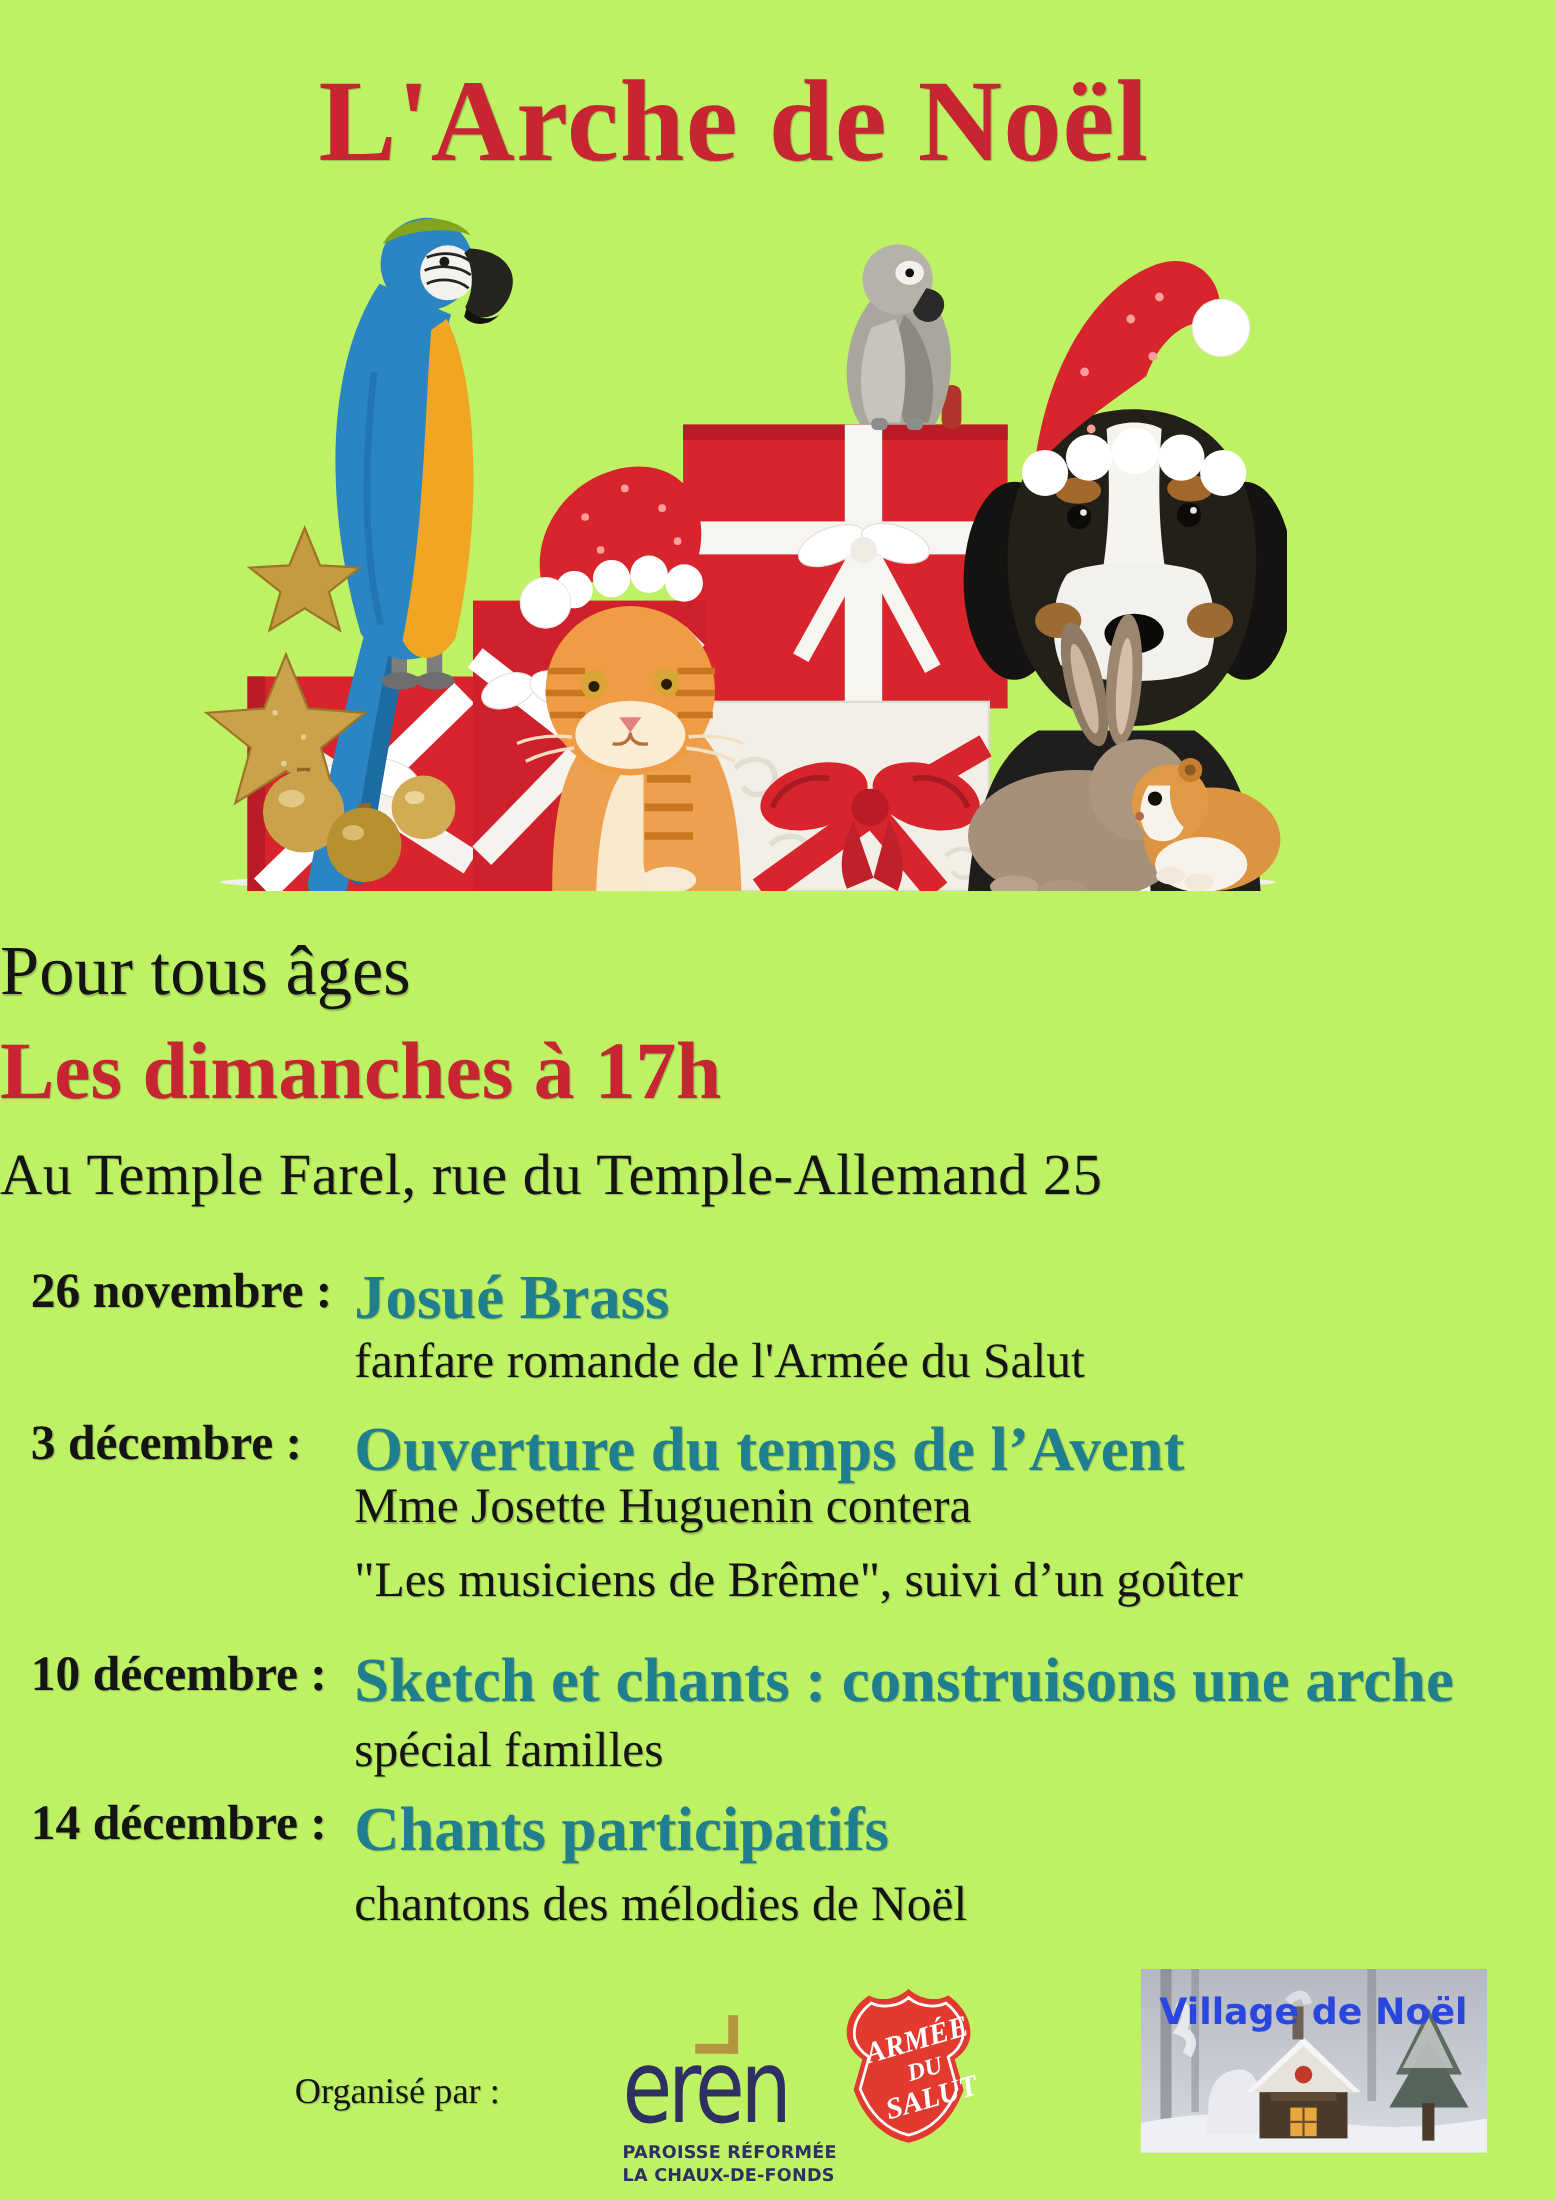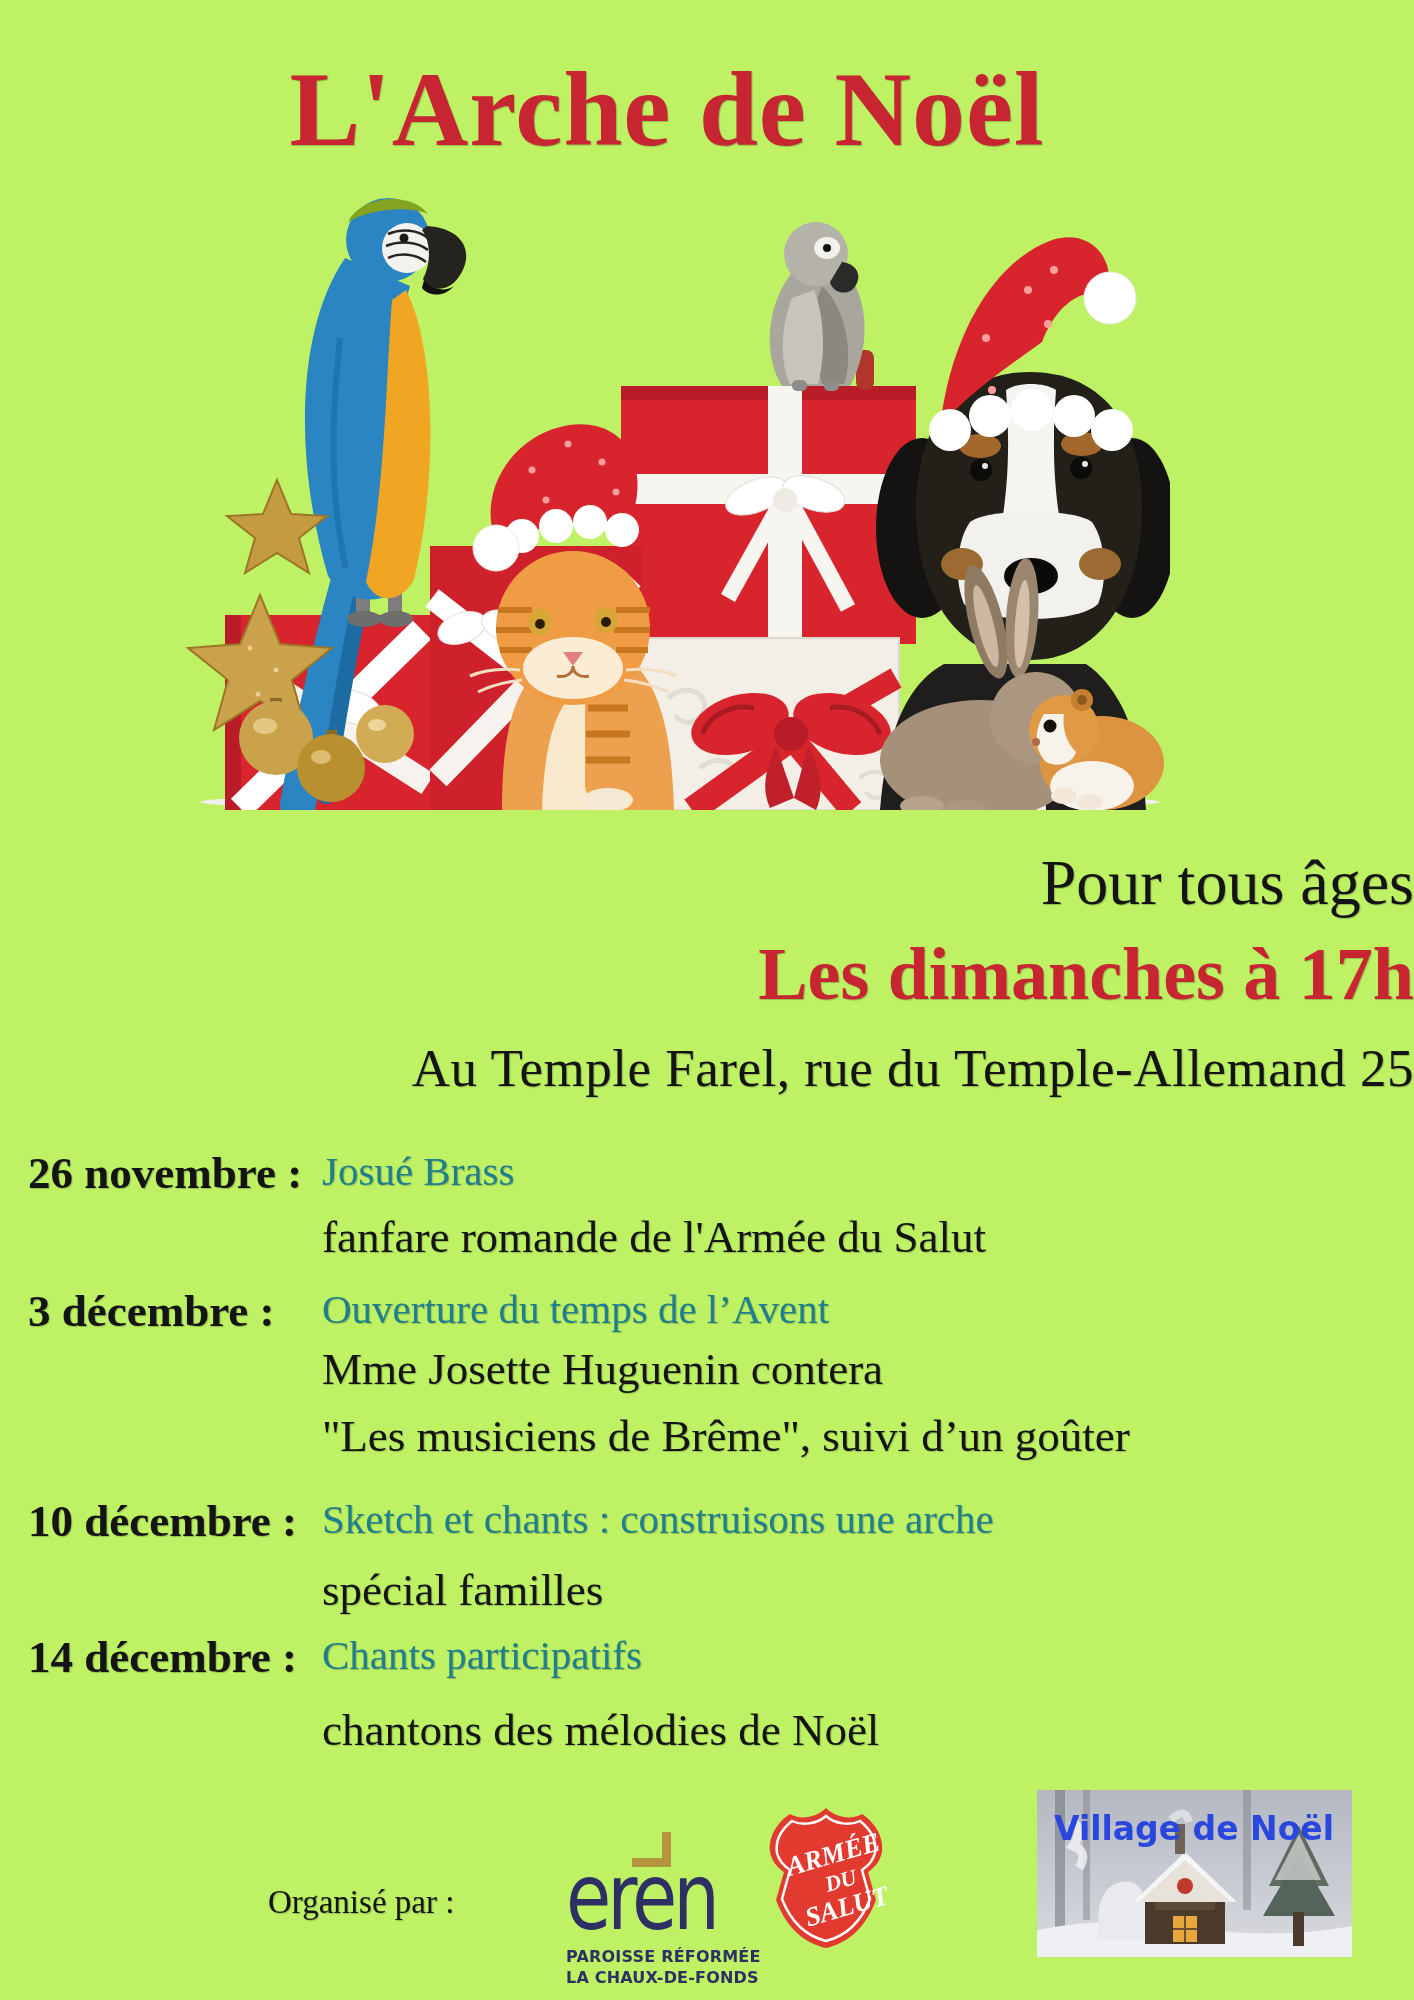--- a/index.html
+++ b/index.html
@@ -2,26 +2,26 @@
 <html><head>
 <meta charset="utf-8">
 <style>
   html,body{margin:0;padding:0;background:#ffffff;}
   .page{position:relative;width:1414px;height:2000px;background:#bef264;overflow:hidden;
         font-family:"Liberation Serif","DejaVu Serif",serif;color:var(--text-black,#141414);}
   .page .shadowed{text-shadow:1px 1px 1px rgba(0,0,0,.22);}
   .poster-title{position:absolute;left:0;top:54px;width:1334px;text-align:center;
         font-size:106px;font-weight:700;color:var(--title-red,#c62531);letter-spacing:1px;line-height:1.05;}
   .hero{position:absolute;left:180px;top:178px;width:990px;height:632px;}
-  .line-center{position:absolute;left:0;width:1414px;text-align:right;}
+  .line-center{position:absolute;left:0;width:1414px;text-align:left;}
   .audience{top:846px;font-size:64px;}
   .when{top:932px;font-size:74px;font-weight:700;color:var(--title-red,#c62531);}
   .where{top:1038px;font-size:53px;letter-spacing:.5px;}
   .sched-label{position:absolute;left:28px;font-size:45px;font-weight:700;white-space:nowrap;}
-  .sched-title{position:absolute;left:322px;font-size:41px;font-weight:400;color:var(--accent-teal,#1f7f8e);white-space:nowrap;}
+  .sched-title{position:absolute;left:322px;font-size:57px;font-weight:700;color:var(--accent-teal,#1f7f8e);white-space:nowrap;}
   .sched-line{position:absolute;left:322px;font-size:45px;white-space:nowrap;}
   .organised{position:absolute;left:268px;top:1884px;font-size:33px;white-space:nowrap;}
   .eren{position:absolute;left:566px;top:1832px;width:195px;}
   .eren-mark{position:absolute;left:66px;top:0;width:30px;height:26px;
         border-bottom:9px solid var(--eren-gold,#b3953f);border-right:9px solid var(--eren-gold,#b3953f);}
   .eren-word{font-family:"DejaVu Sans","Liberation Sans",sans-serif;font-size:92px;font-weight:500;
         color:var(--eren-navy,#2e3063);line-height:.92;letter-spacing:-5px;margin-top:24px;
         transform:scaleX(.8);transform-origin:left bottom;}
   .eren-caption{font-family:"DejaVu Sans","Liberation Sans",sans-serif;font-size:16px;font-weight:700;
         color:var(--eren-navy,#2e3063);line-height:1.32;letter-spacing:.2px;margin-top:5px;}

